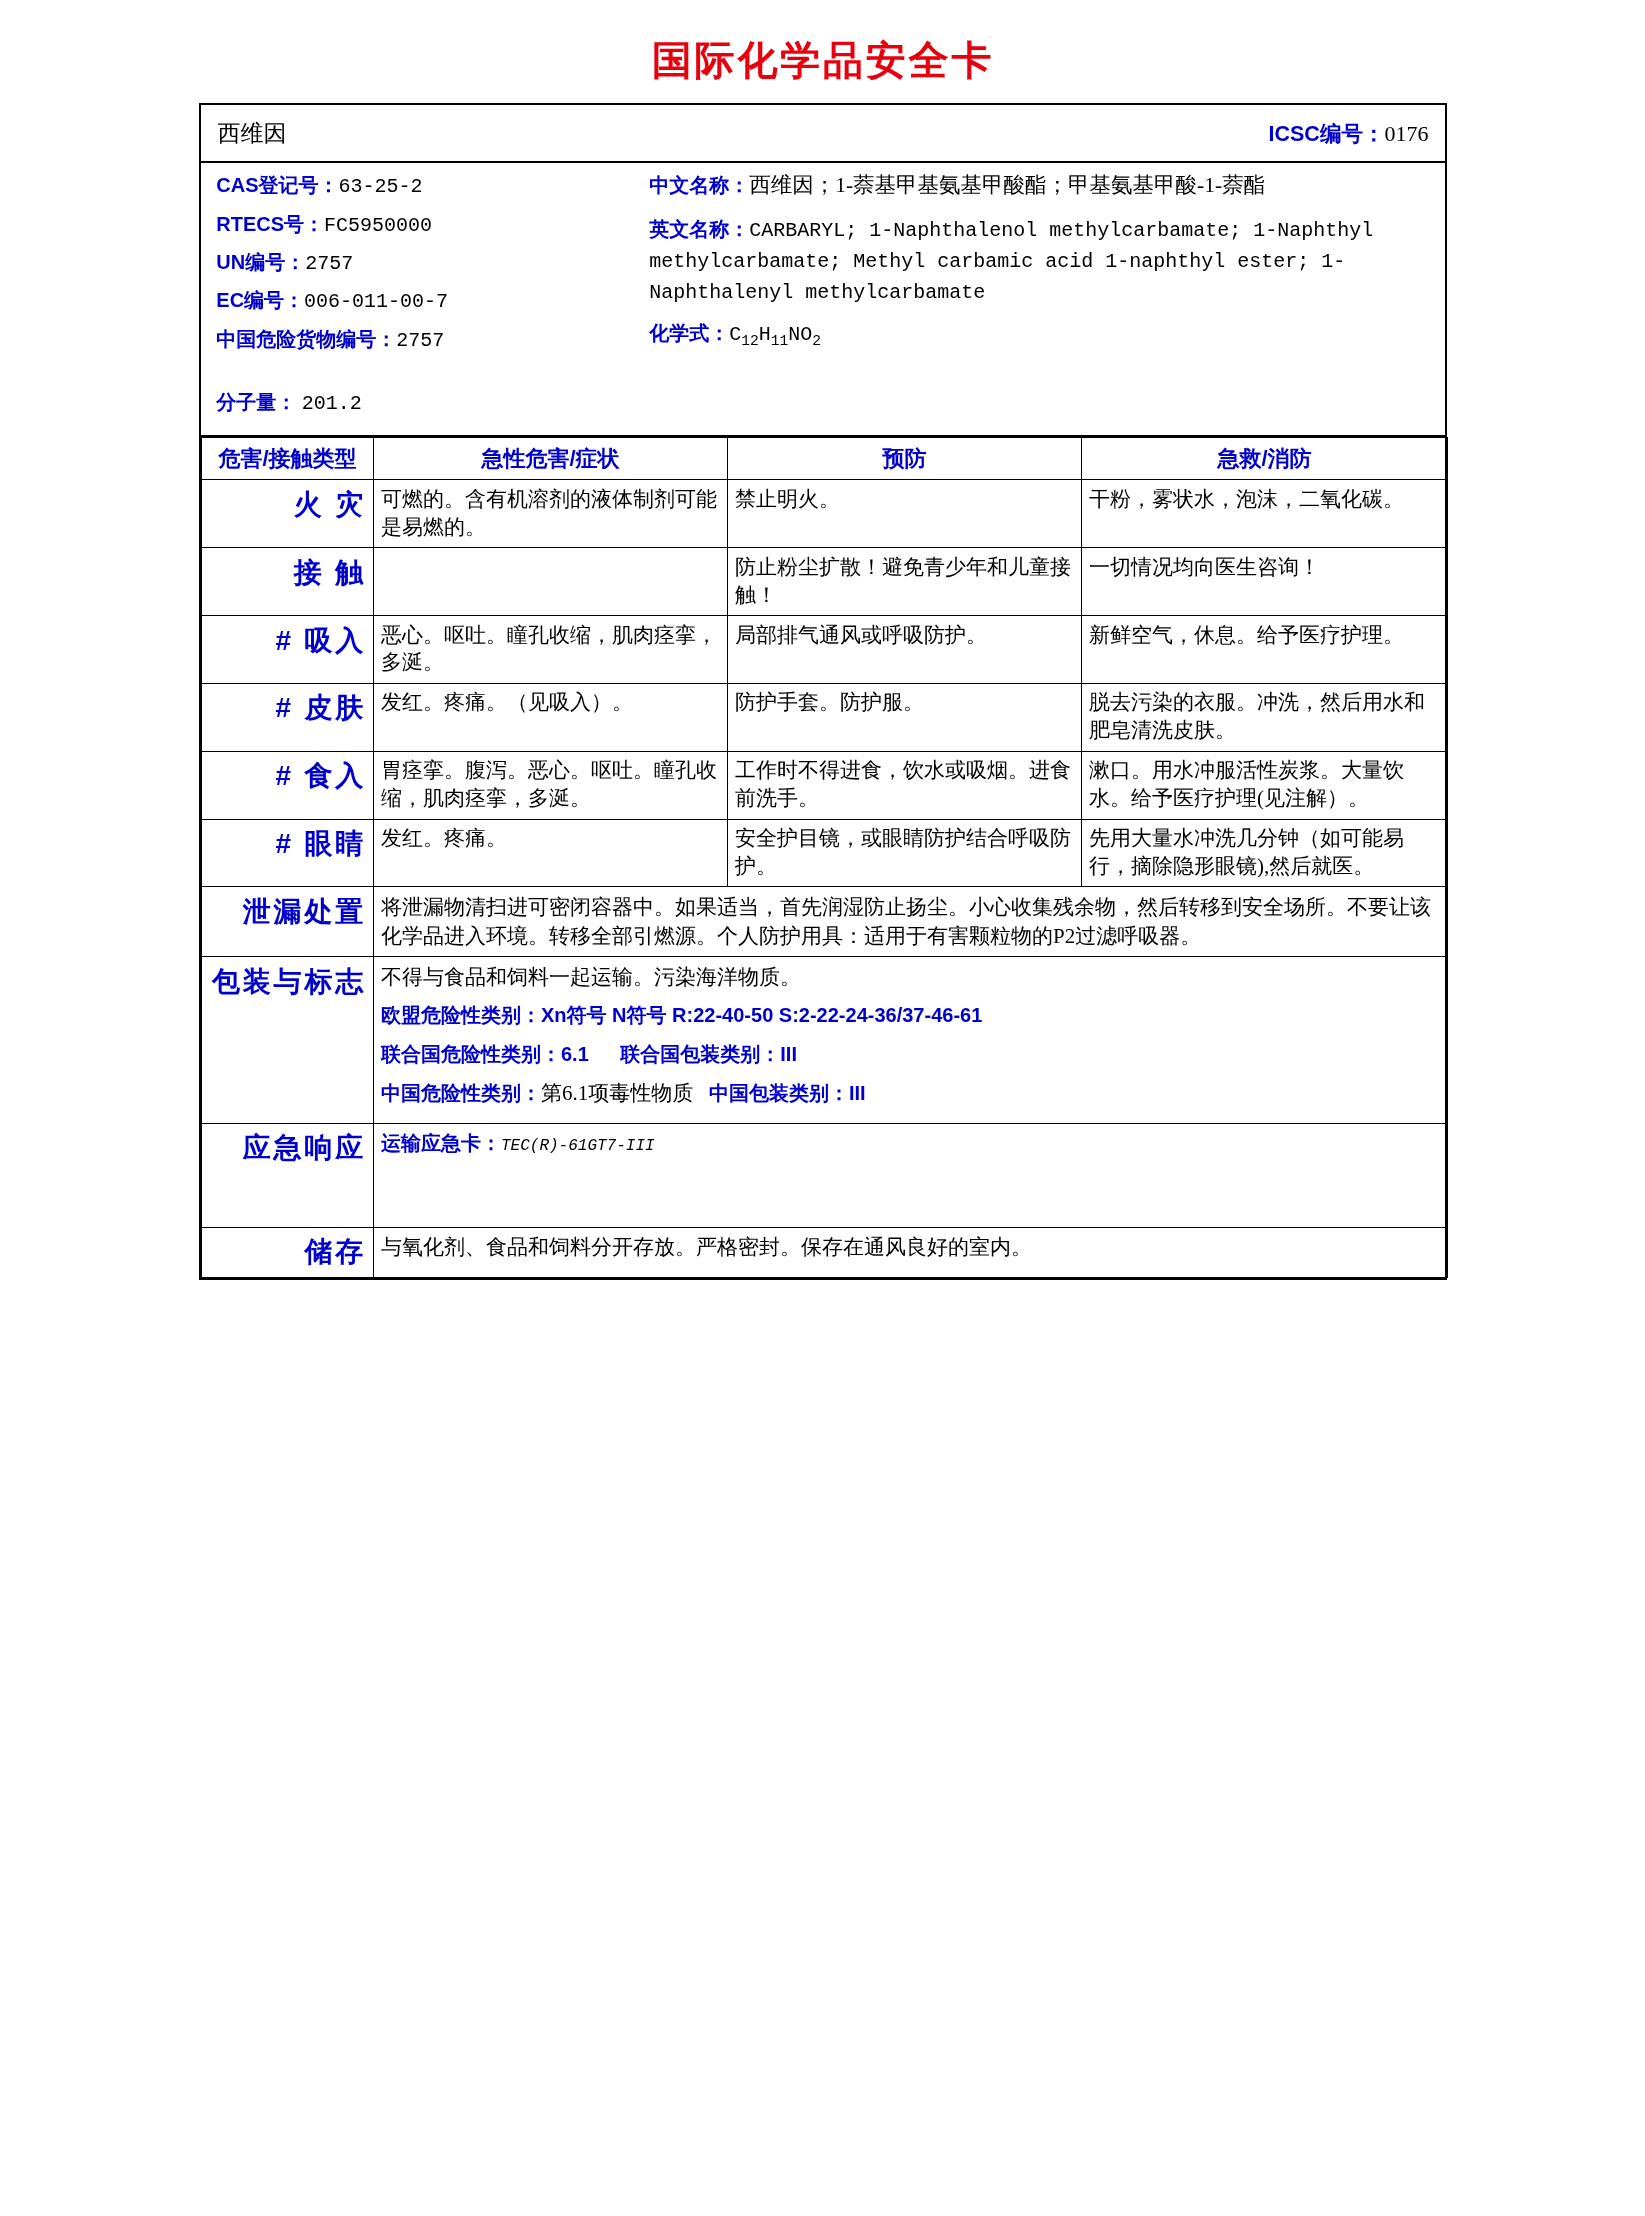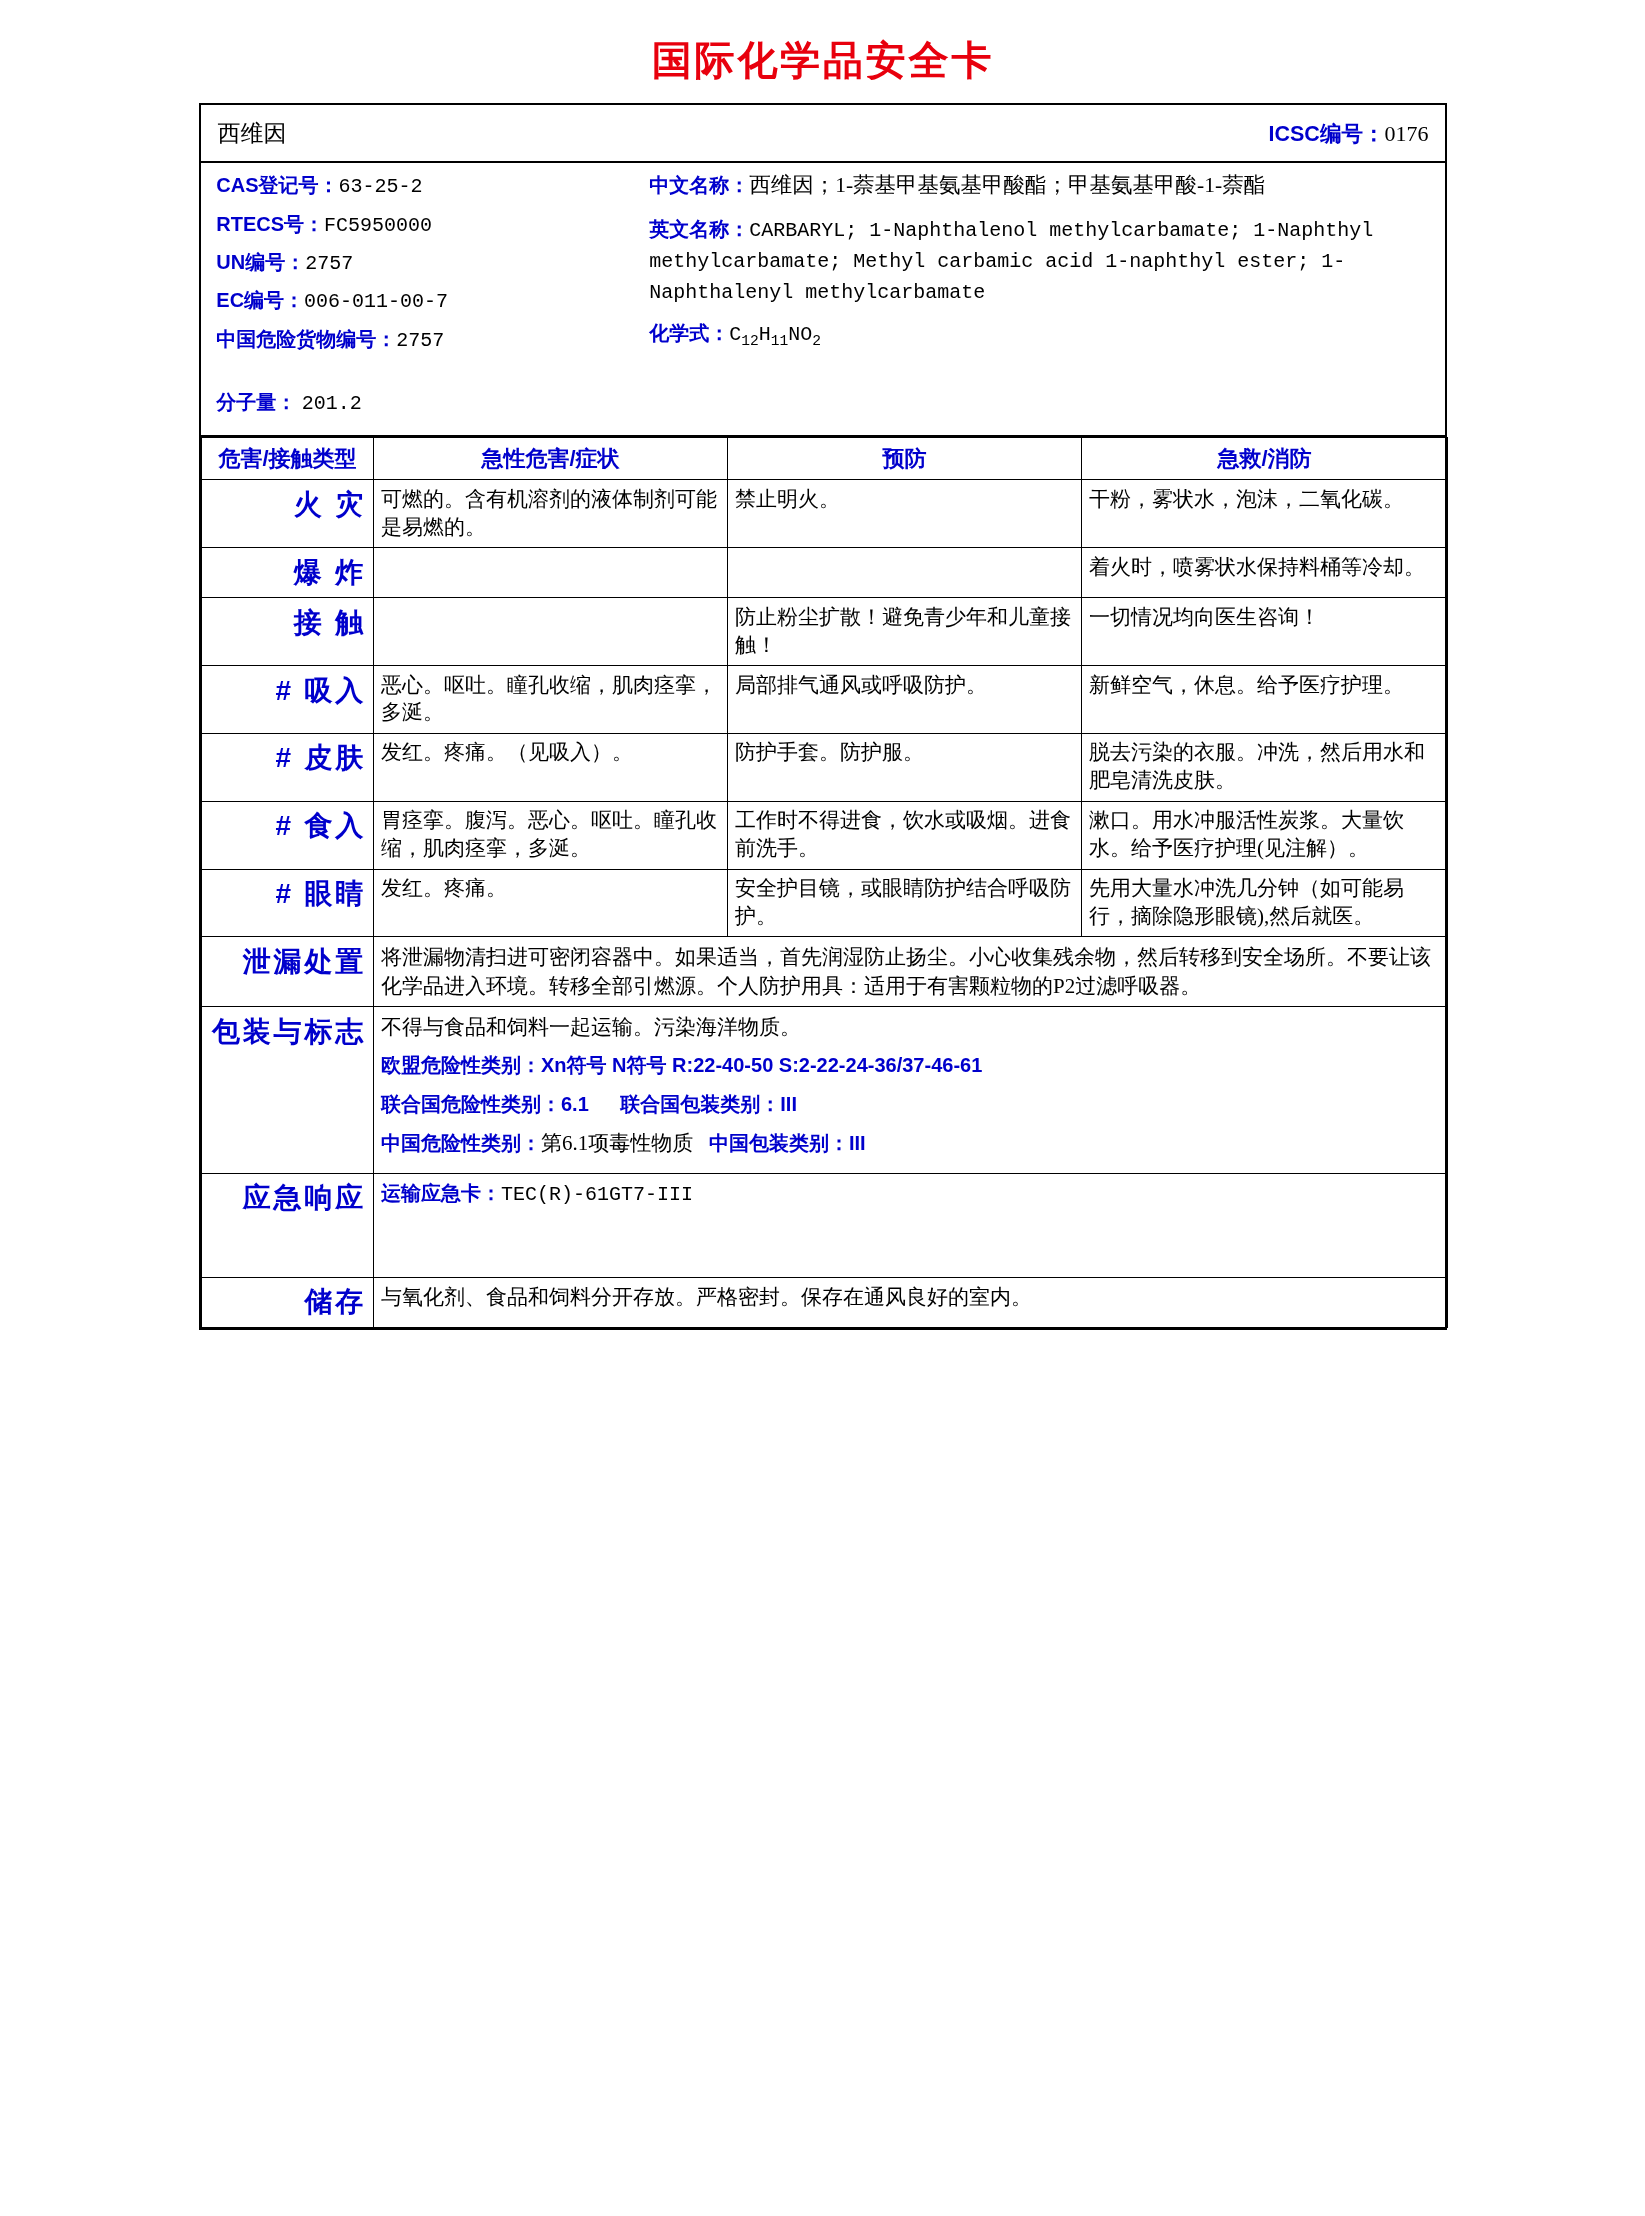--- a/index.html
+++ b/index.html
@@ -168,21 +168,21 @@
     font-family: "Liberation Sans", sans-serif;
     font-weight: bold;
     font-size: 20px;
   }
   .blue-inline {
     color: #0000cc;
     font-family: "Liberation Sans", sans-serif;
     font-weight: bold;
     font-size: 20px;
   }
-  .mono { font-family: "Liberation Mono", monospace; font-size: 20px; }
+  .mono { font-family: "Liberation Mono", monospace; font-size: 16px; font-style: italic; }
   .emerg-cell { height: 104px; }
 </style>
 </head>
 <body>
 
 <div class="page">
 
   <div class="doc-title">国际化学品安全卡</div>
 
   <div class="card">
@@ -246,26 +246,20 @@
         <th class="hcell">急救/消防</th>
       </tr>
 
       <tr>
         <td class="rowlabel">火 灾</td>
         <td class="cell">可燃的。含有机溶剂的液体制剂可能是易燃的。</td>
         <td class="cell">禁止明火。</td>
         <td class="cell">干粉，雾状水，泡沫，二氧化碳。</td>
       </tr>
 
-      <tr>
-        <td class="rowlabel">爆 炸</td>
-        <td class="cell"></td>
-        <td class="cell"></td>
-        <td class="cell">着火时，喷雾状水保持料桶等冷却。</td>
-      </tr>
 
       <tr>
         <td class="rowlabel">接 触</td>
         <td class="cell"></td>
         <td class="cell">防止粉尘扩散！避免青少年和儿童接触！</td>
         <td class="cell">一切情况均向医生咨询！</td>
       </tr>
 
       <tr>
         <td class="rowlabel"># 吸入</td>

